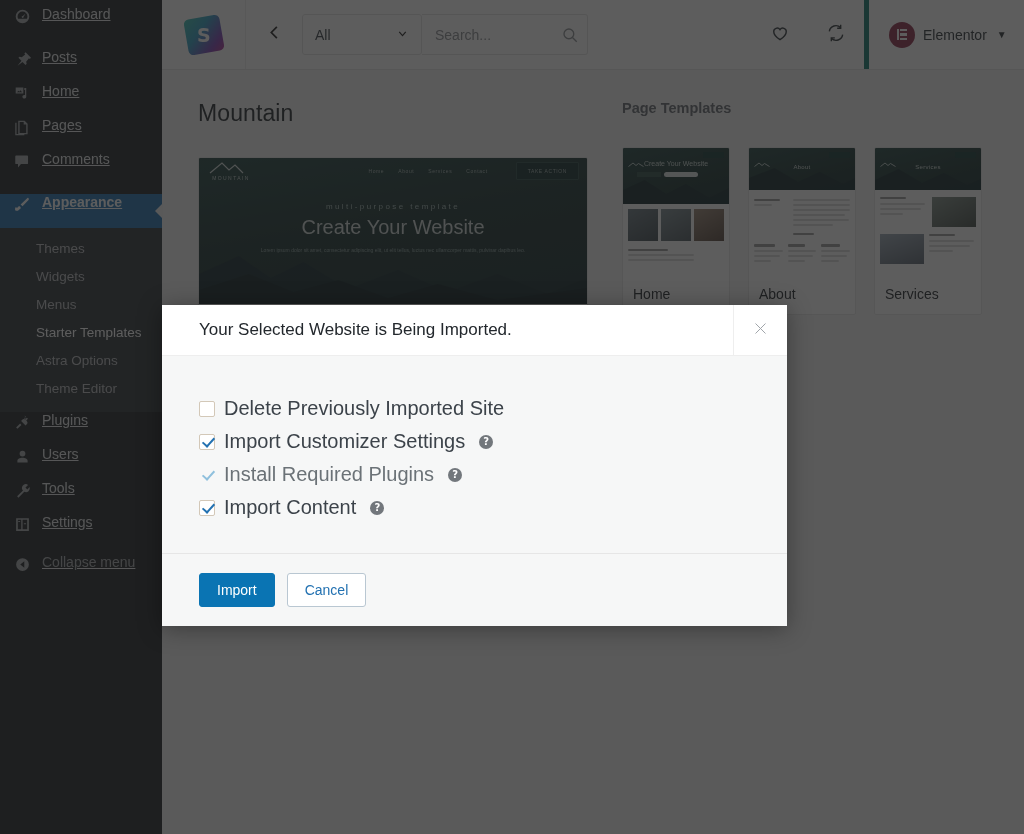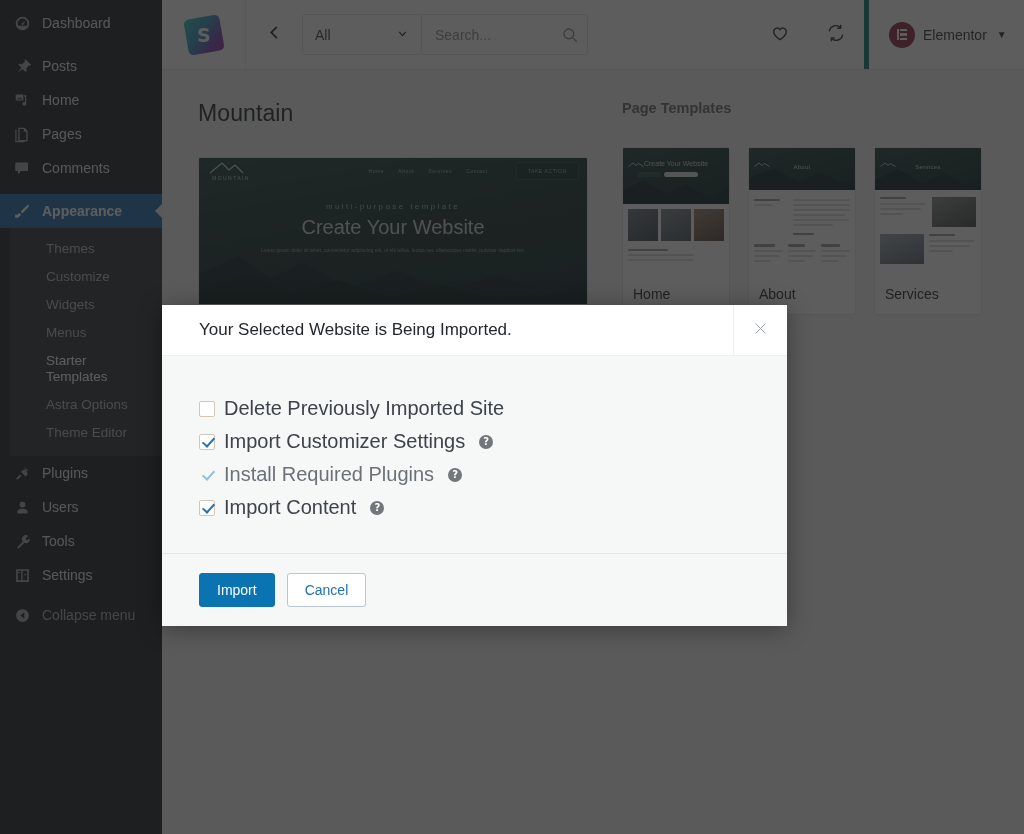--- a/index.html
+++ b/index.html
@@ -17,40 +17,40 @@
   #wp-sidebar {
     position: absolute; left: 0; top: 0;
     width: 162px; height: 834px;
     background: #1d2327;
     color: #c3c4c7;
     font-size: 14px;
     padding-top: 6px;
     z-index: 5;
   }
   .nav-item {
-    display: flex; align-items: center;
+    display: flex; 
     height: 34px; padding: 0 10px 0 12px;
-    color: #e6e7e8; cursor: pointer; position: relative;
+    color: #e6e7e8; cursor: pointer; position: relative; text-decoration: underline;
   }
   .nav-item .nav-ico {
     width: 20px; height: 20px; margin-right: 10px;
     display: flex; align-items: center; justify-content: center;
     color: #a7aaad; flex: none;
   }
   .nav-item .nav-ico svg { width: 17px; height: 17px; fill: currentColor; }
   .nav-item.active { background: #2271b1; color: #fff; font-weight: 600; }
   .nav-item.active .nav-ico { color: #fff; }
   .nav-item.active::after {
     content: ""; position: absolute; right: -1px; top: 50%;
     margin-top: -8px;
     border-style: solid; border-width: 8px 8px 8px 0;
     border-color: transparent #f0f0f1 transparent transparent;
   }
   .nav-gap { height: 9px; }
-  #submenu { background: #2c3338; padding: 7px 0 9px 0; margin-left: 10px; }
+  #submenu { background: #2c3338; padding: 7px 0 9px 0; }
   .sub-item {
     display: block; padding: 6px 12px 6px 36px;
     font-size: 13.5px; color: #b9bbbe; cursor: pointer; line-height: 16px;
   }
   .sub-item.current { color: #fff; font-weight: 400; }
   .collapse-row { margin-top: 6px; }
   .collapse-row .nav-ico svg { width: 15px; height: 15px; }
   .collapse-row span.lbl { color: #a7aaad; }
 
   
@@ -395,21 +395,20 @@
       <span class="nav-ico">
         <svg viewBox="0 0 20 20">
             <path d="M3.5 14.2c1.2-1.2 1.2-2.2 2.6-2.2 1 0 1.8.8 1.8 1.8 0 1.4-1 1.4-2.2 2.6-1.2 1.2-3.2 1.4-4 .6-.8-.8-.6-2.8.6-4l1.2 1.2zM16.8 2.4c.8.8.9 1.7.3 2.4L10 12.2 7.8 10l7.4-7.2c.6-.6 1.2-.8 1.6-.4z"></path>
           </svg>
       </span>
       <span>Appearance</span>
     </div>
 
     <div id="submenu">
       <a class="sub-item">Themes</a>
-      <a class="sub-item">Customize</a>
       <a class="sub-item">Widgets</a>
       <a class="sub-item">Menus</a>
       <a class="sub-item current">Starter Templates</a>
       <a class="sub-item">Astra Options</a>
       <a class="sub-item">Theme Editor</a>
     </div>
 
     <div class="nav-item">
       <span class="nav-ico">
         <svg viewBox="0 0 20 20">

